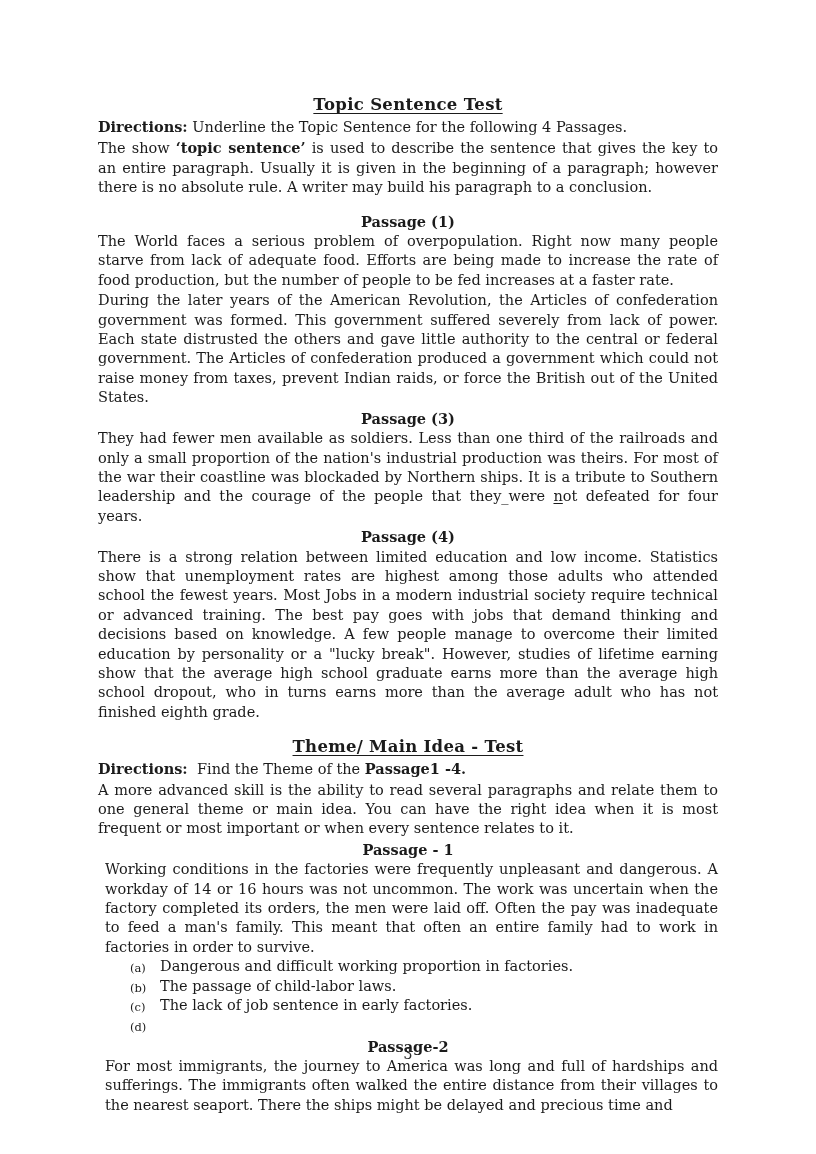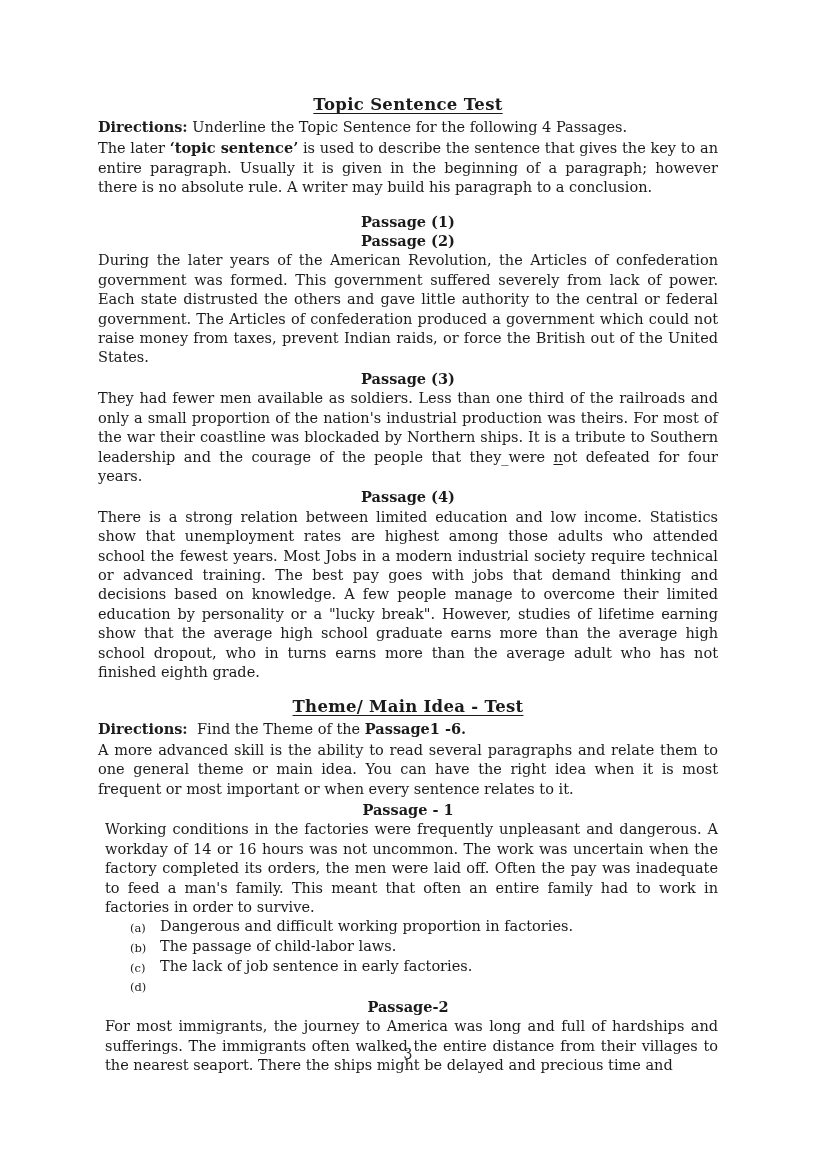--- a/index.html
+++ b/index.html
@@ -70,42 +70,42 @@
 <body>
 
 <div class="content">
 
   <div class="section-title">
     <span class="title-underline">Topic Sentence Test</span>
   </div>
 
   <p class="para"><b class="bold">Directions:</b><span> Underline the Topic Sentence for the following 4 Passages.</span></p>
 
-  <p class="para"><span>The later </span><b class="bold">‘topic sentence’</b><span> is used to describe the sentence that gives the key to an entire paragraph. Usually it is given in the beginning of a paragraph; however there is no absolute rule. A writer may build his paragraph to a conclusion.</span></p>
+  <p class="para"><span>The show </span><b class="bold">‘topic sentence’</b><span> is used to describe the sentence that gives the key to an entire paragraph. Usually it is given in the beginning of a paragraph; however there is no absolute rule. A writer may build his paragraph to a conclusion.</span></p>
 
   <div class="spacer"></div>
 
   <div class="passage-heading">Passage (1)</div>
+  <p class="para">The World faces a serious problem of overpopulation. Right now many people starve from lack of adequate food. Efforts are being made to increase the rate of food production, but the number of people to be fed increases at a faster rate.</p>
 
-  <div class="passage-heading">Passage (2)</div>
   <p class="para">During the later years of the American Revolution, the Articles of confederation government was formed. This government suffered severely from lack of power. Each state distrusted the others and gave little authority to the central or federal government. The Articles of confederation produced a government which could not raise money from taxes, prevent Indian raids, or force the British out of the United States.</p>
 
   <div class="passage-heading">Passage (3)</div>
   <p class="para"><span>They had fewer men available as soldiers. Less than one third of the railroads and only a small proportion of the nation's industrial production was theirs. For most of the war their coastline was blockaded by Northern ships. It is a tribute to Southern leadership and the courage of the people that they_were </span><span class="underline-letter">n</span><span>ot defeated for four years.</span></p>
 
   <div class="passage-heading">Passage (4)</div>
   <p class="para">There is a strong relation between limited education and low income. Statistics show that unemployment rates are highest among those adults who attended school the fewest years. Most Jobs in a modern industrial society require technical or advanced training. The best pay goes with jobs that demand thinking and decisions based on knowledge. A few people manage to overcome their limited education by personality or a "lucky break". However, studies of lifetime earning show that the average high school graduate earns more than the average high school dropout, who in turns earns more than the average adult who has not finished eighth grade.</p>
 
   <div class="spacer"></div>
 
   <div class="section-title">
     <span class="title-underline">Theme/ Main Idea - Test</span>
   </div>
 
-  <p class="para"><b class="bold">Directions:</b><span>&nbsp; Find the Theme of the </span><b class="bold">Passage1 -6.</b></p>
+  <p class="para"><b class="bold">Directions:</b><span>&nbsp; Find the Theme of the </span><b class="bold">Passage1 -4.</b></p>
 
   <p class="para">A more advanced skill is the ability to read several paragraphs and relate them to one general theme or main idea. You can have the right idea when it is most frequent or most important or when every sentence relates to it.</p>
 
   <div class="passage-heading">Passage - 1</div>
   <p class="para indented">Working conditions in the factories were frequently unpleasant and dangerous. A workday of 14 or 16 hours was not uncommon. The work was uncertain when the factory completed its orders, the men were laid off. Often the pay was inadequate to feed a man's family. This meant that often an entire family had to work in factories in order to survive.</p>
 
   <div class="options">
     <div class="option-row">
       <span class="option-letter">(a)</span>
       <span class="option-text">Dangerous and difficult working proportion in factories.</span>

